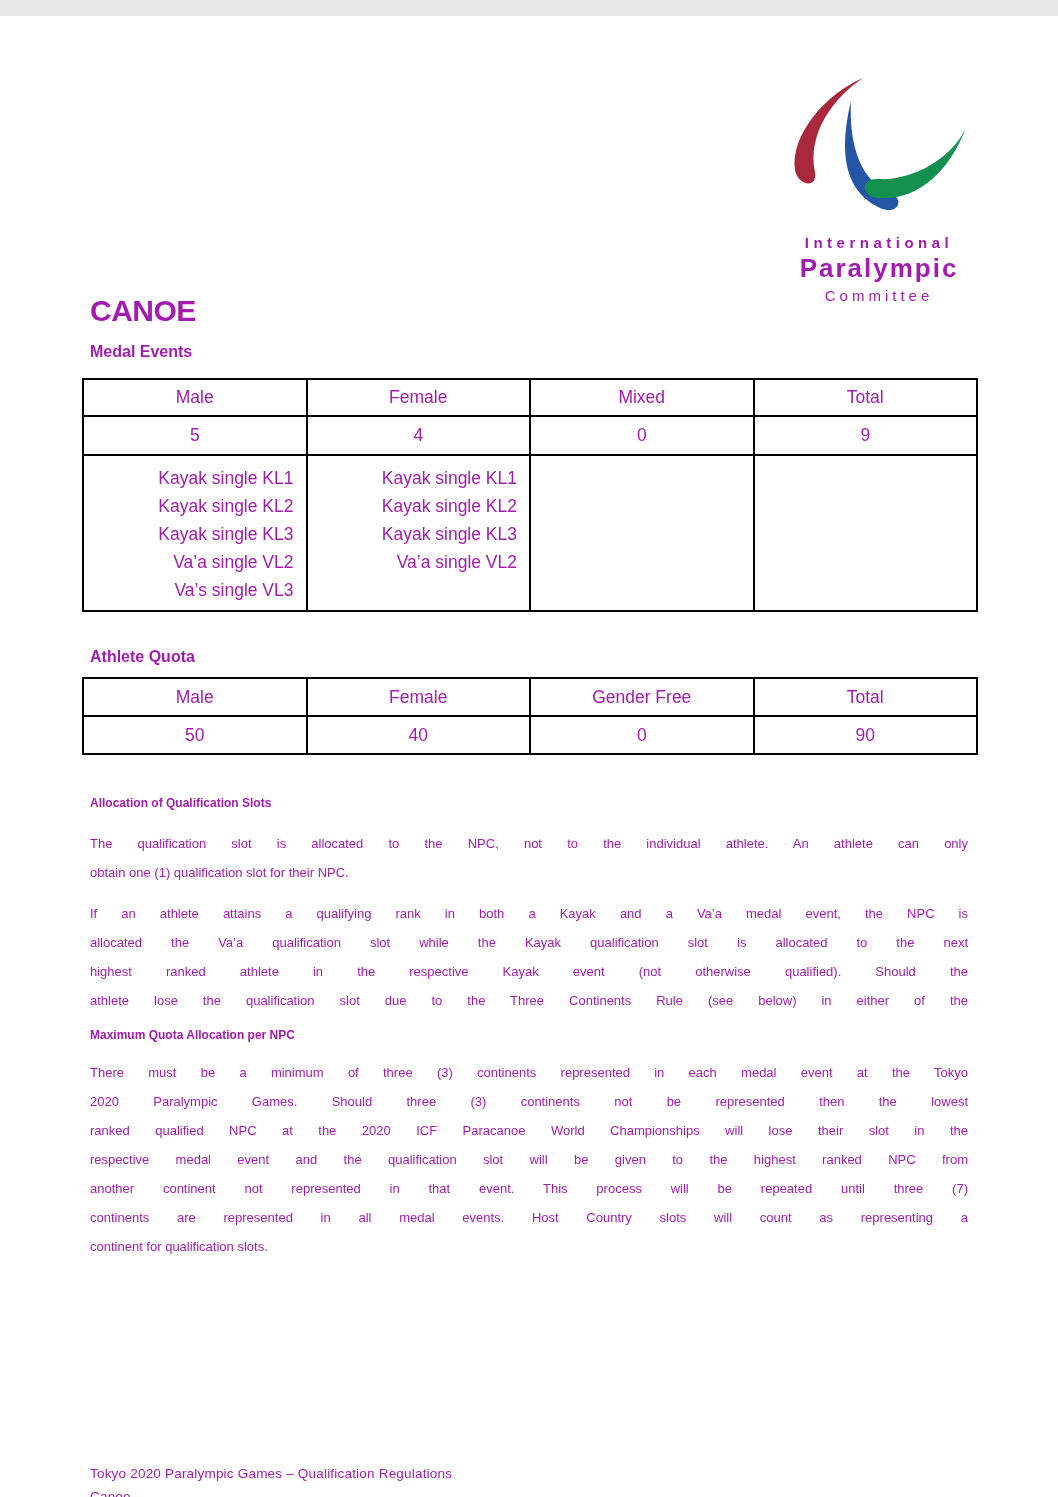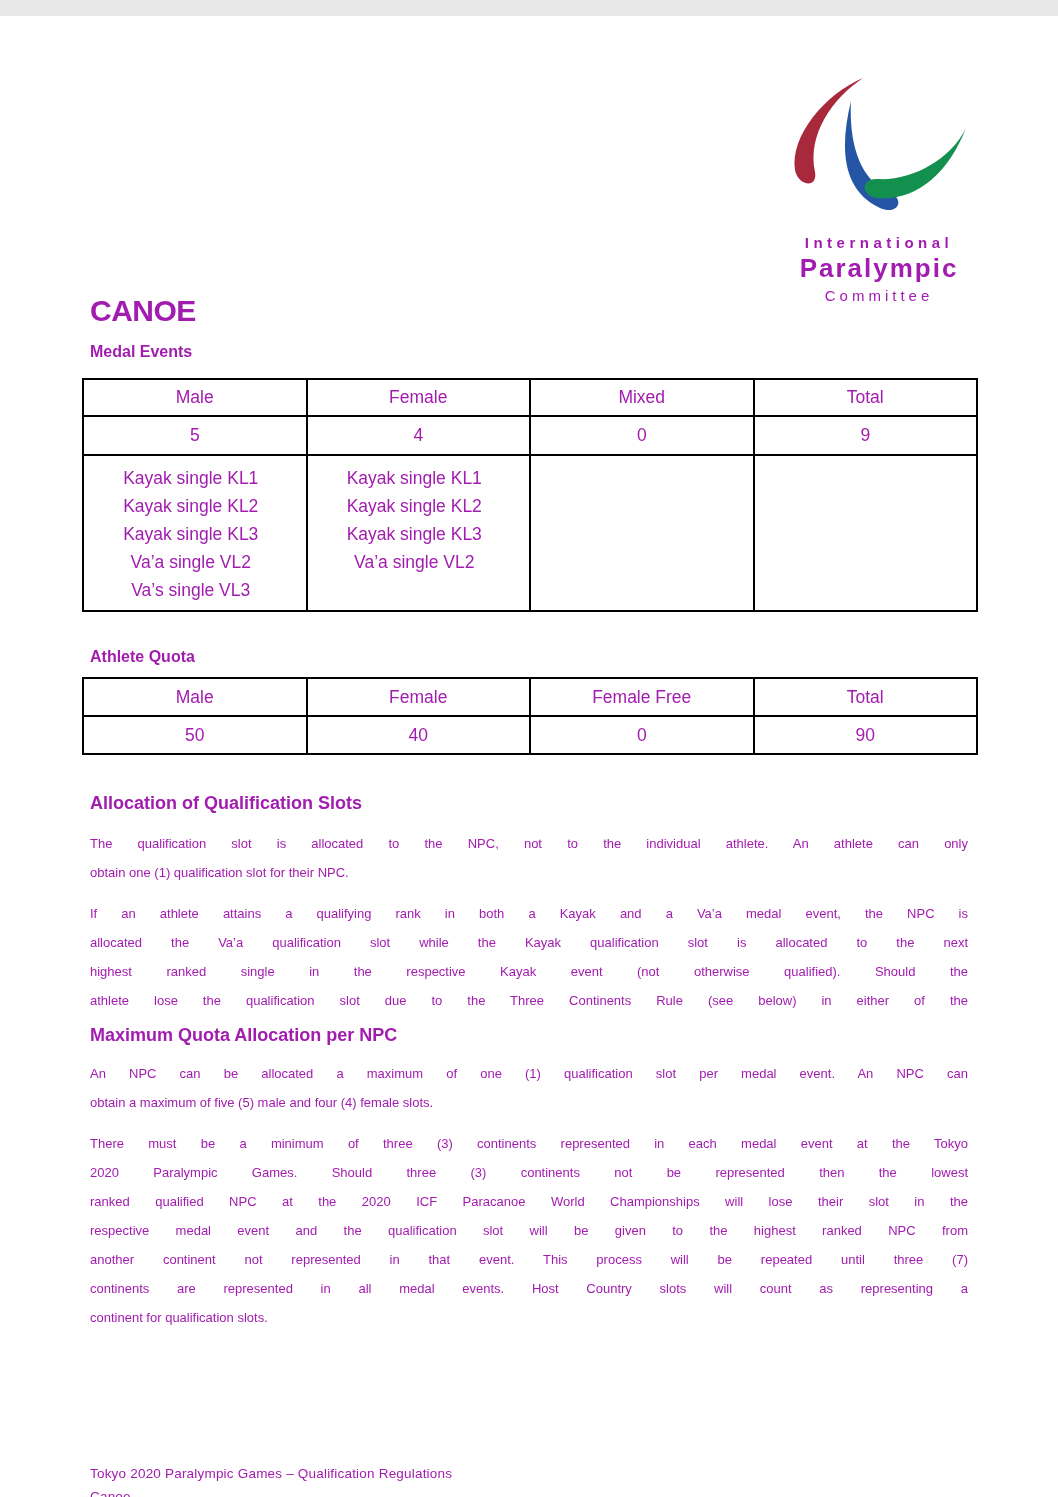--- a/index.html
+++ b/index.html
@@ -40,21 +40,21 @@
   }
   h2.sub {
     margin: 14px 0 0 8px;
     font-size: 16px;
     line-height: 20px;
     font-weight: bold;
   }
   h2.sub.aq { margin-top: 35px; }
   h3.sec {
     margin: 37px 10px 0 8px;
-    font-size: 18px;
+    font-size: 12px;
     line-height: 22px;
     font-weight: bold;
   }
   h3.sec.second { margin-top: 9px; }
 
   table.grid {
     border-collapse: collapse;
     table-layout: fixed;
     width: 896px;
     margin-top: 16px;
@@ -65,21 +65,21 @@
     text-align: center;
     vertical-align: middle;
     font-size: 17.5px;
     padding: 0;
   }
   .t1 tr.hdr td { height: 37px; }
   .t1 tr.num td { height: 39px; }
   .t1 tr.events td {
     height: 147px;
     vertical-align: top;
-    text-align: center;
+    text-align: right;
     padding: 8px 12px 6px 4px;
   }
   .evt { line-height: 28px; font-size: 17.5px; }
   .t2 tr td { height: 38px; }
 
   p.para {
     margin: 0 10px 0 8px;
     font-size: 13px;
     line-height: 29px;
   }
@@ -156,21 +156,21 @@
       </tbody>
     </table>
 
     <h2 class="sub aq">Athlete Quota</h2>
 
     <table class="grid t2">
       <tbody>
         <tr class="hdr">
           <td>Male</td>
           <td>Female</td>
-          <td>Female Free</td>
+          <td>Gender Free</td>
           <td>Total</td>
         </tr>
         <tr class="num">
           <td>50</td>
           <td>40</td>
           <td>0</td>
           <td>90</td>
         </tr>
       </tbody>
     </table>
@@ -178,30 +178,26 @@
     <h3 class="sec">Allocation of Qualification Slots</h3>
 
     <p class="para p1">
       <span class="jl">The qualification slot is allocated to the NPC, not to the individual athlete. An athlete can only</span>
       <span class="ll">obtain one (1) qualification slot for their NPC.</span>
     </p>
 
     <p class="para p2">
       <span class="jl">If an athlete attains a qualifying rank in both a Kayak and a Va’a medal event, the NPC is</span>
       <span class="jl">allocated the Va’a qualification slot while the Kayak qualification slot is allocated to the next</span>
-      <span class="jl">highest ranked single in the respective Kayak event (not otherwise qualified). Should the</span>
+      <span class="jl">highest ranked athlete in the respective Kayak event (not otherwise qualified). Should the</span>
       <span class="jl">athlete lose the qualification slot due to the Three Continents Rule (see below) in either of the</span>
     </p>
 
     <h3 class="sec second">Maximum Quota Allocation per NPC</h3>
 
-    <p class="para p3">
-      <span class="jl">An NPC can be allocated a maximum of one (1) qualification slot per medal event. An NPC can</span>
-      <span class="ll">obtain a maximum of five (5) male and four (4) female slots.</span>
-    </p>
 
     <p class="para p4">
       <span class="jl">There must be a minimum of three (3) continents represented in each medal event at the Tokyo</span>
       <span class="jl">2020 Paralympic Games. Should three (3) continents not be represented then the lowest</span>
       <span class="jl">ranked qualified NPC at the 2020 ICF Paracanoe World Championships will lose their slot in the</span>
       <span class="jl">respective medal event and the qualification slot will be given to the highest ranked NPC from</span>
       <span class="jl">another continent not represented in that event. This process will be repeated until three (7)</span>
       <span class="jl">continents are represented in all medal events. Host Country slots will count as representing a</span>
       <span class="ll">continent for qualification slots.</span>
     </p>

